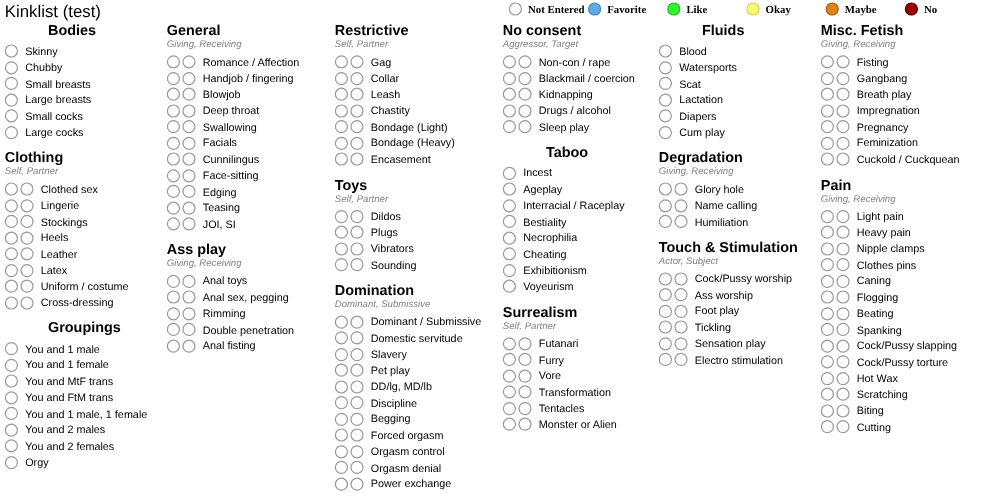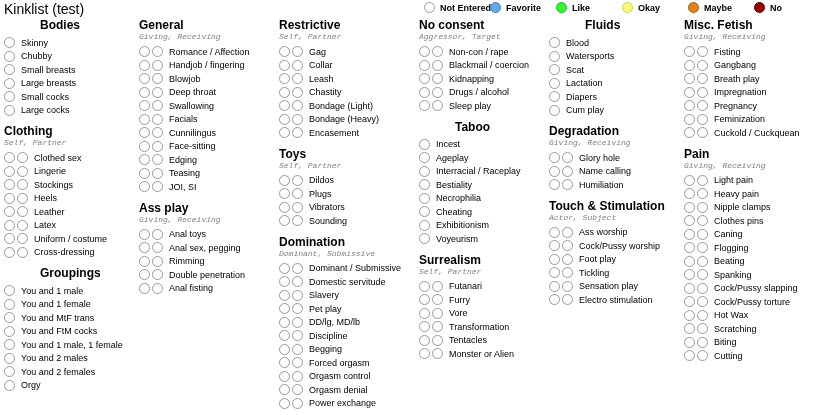--- a/index.html
+++ b/index.html
@@ -19,42 +19,42 @@
 
   .legend {
     position: absolute; top: 2px; left: 424px;
     display: flex; align-items: center;
   }
   .legend-item { display: flex; align-items: center; width: 66px; flex: none; }
   .legend-dot {
     width: 9px; height: 9px; border: 1px solid #999; border-radius: 50%;
     margin-right: 5px; flex: none; box-sizing: content-box;
   }
-  .legend-label { font-size: 9px; font-weight: bold; white-space: nowrap; }
+  .legend-label { font-size: 9px; font-weight: bold; white-space: nowrap; font-family: Liberation Serif, serif; }
 
   .columns {
     position: absolute; top: 18px; left: 4px;
     display: flex; align-items: flex-start;
   }
   .col { flex: none; }
   .col-1 { width: 135px; }
   .col-2 { width: 140px; }
   .col-3 { width: 140px; }
   .col-4 { width: 130px; }
   .col-5 { width: 135px; }
   .col-6 { width: 146px; }
 
   .section { margin-bottom: 7px; }
   .section h2 {
     font-size: 12px; font-weight: bold; margin: 0; line-height: 14px;
     white-space: nowrap;
   }
   .section .subtitle {
     font-size: 8px; font-style: italic; color: #808080;
-    line-height: 9px; margin: 0 0 4px 0; white-space: nowrap; font-family: Liberation Mono, monospace;
+    line-height: 9px; margin: 0 0 4px 0; white-space: nowrap;
   }
   .section.no-sub h2 { margin-bottom: 4px; padding-left: 36px; }
 
   .row { display: flex; align-items: center; height: 13.5px; }
   .circle {
     width: 9px; height: 9px; background: #fff;
     border: 1px solid #999; border-radius: 50%;
     margin-right: 2px; flex: none; box-sizing: content-box;
     cursor: pointer;
   }
@@ -173,21 +173,21 @@
           <div class="row">
             <span class="circle"></span>
             <span class="label">You and 1 female</span>
           </div>
           <div class="row">
             <span class="circle"></span>
             <span class="label">You and MtF trans</span>
           </div>
           <div class="row">
             <span class="circle"></span>
-            <span class="label">You and FtM cocks</span>
+            <span class="label">You and FtM trans</span>
           </div>
           <div class="row">
             <span class="circle"></span>
             <span class="label">You and 1 male, 1 female</span>
           </div>
           <div class="row">
             <span class="circle"></span>
             <span class="label">You and 2 males</span>
           </div>
           <div class="row">
@@ -560,26 +560,26 @@
             <span class="circle"></span>
             <span class="label">Humiliation</span>
           </div>
         </div>
         <div class="section">
           <h2>Touch &amp; Stimulation</h2>
           <div class="subtitle">Actor, Subject</div>
           <div class="row">
             <span class="circle"></span>
             <span class="circle"></span>
+            <span class="label">Cock/Pussy worship</span>
+          </div>
+          <div class="row">
+            <span class="circle"></span>
+            <span class="circle"></span>
             <span class="label">Ass worship</span>
-          </div>
-          <div class="row">
-            <span class="circle"></span>
-            <span class="circle"></span>
-            <span class="label">Cock/Pussy worship</span>
           </div>
           <div class="row">
             <span class="circle"></span>
             <span class="circle"></span>
             <span class="label">Foot play</span>
           </div>
           <div class="row">
             <span class="circle"></span>
             <span class="circle"></span>
             <span class="label">Tickling</span>

